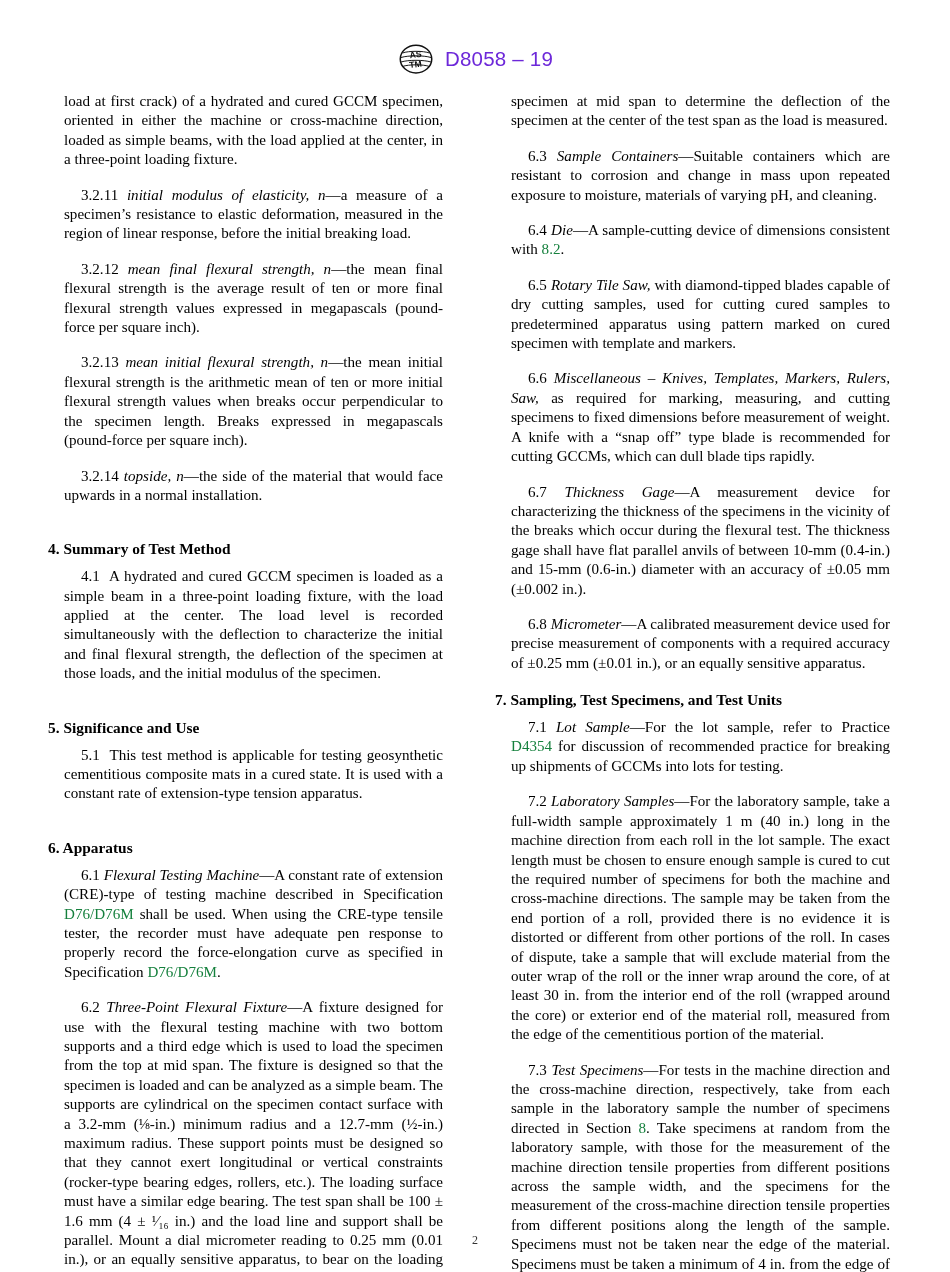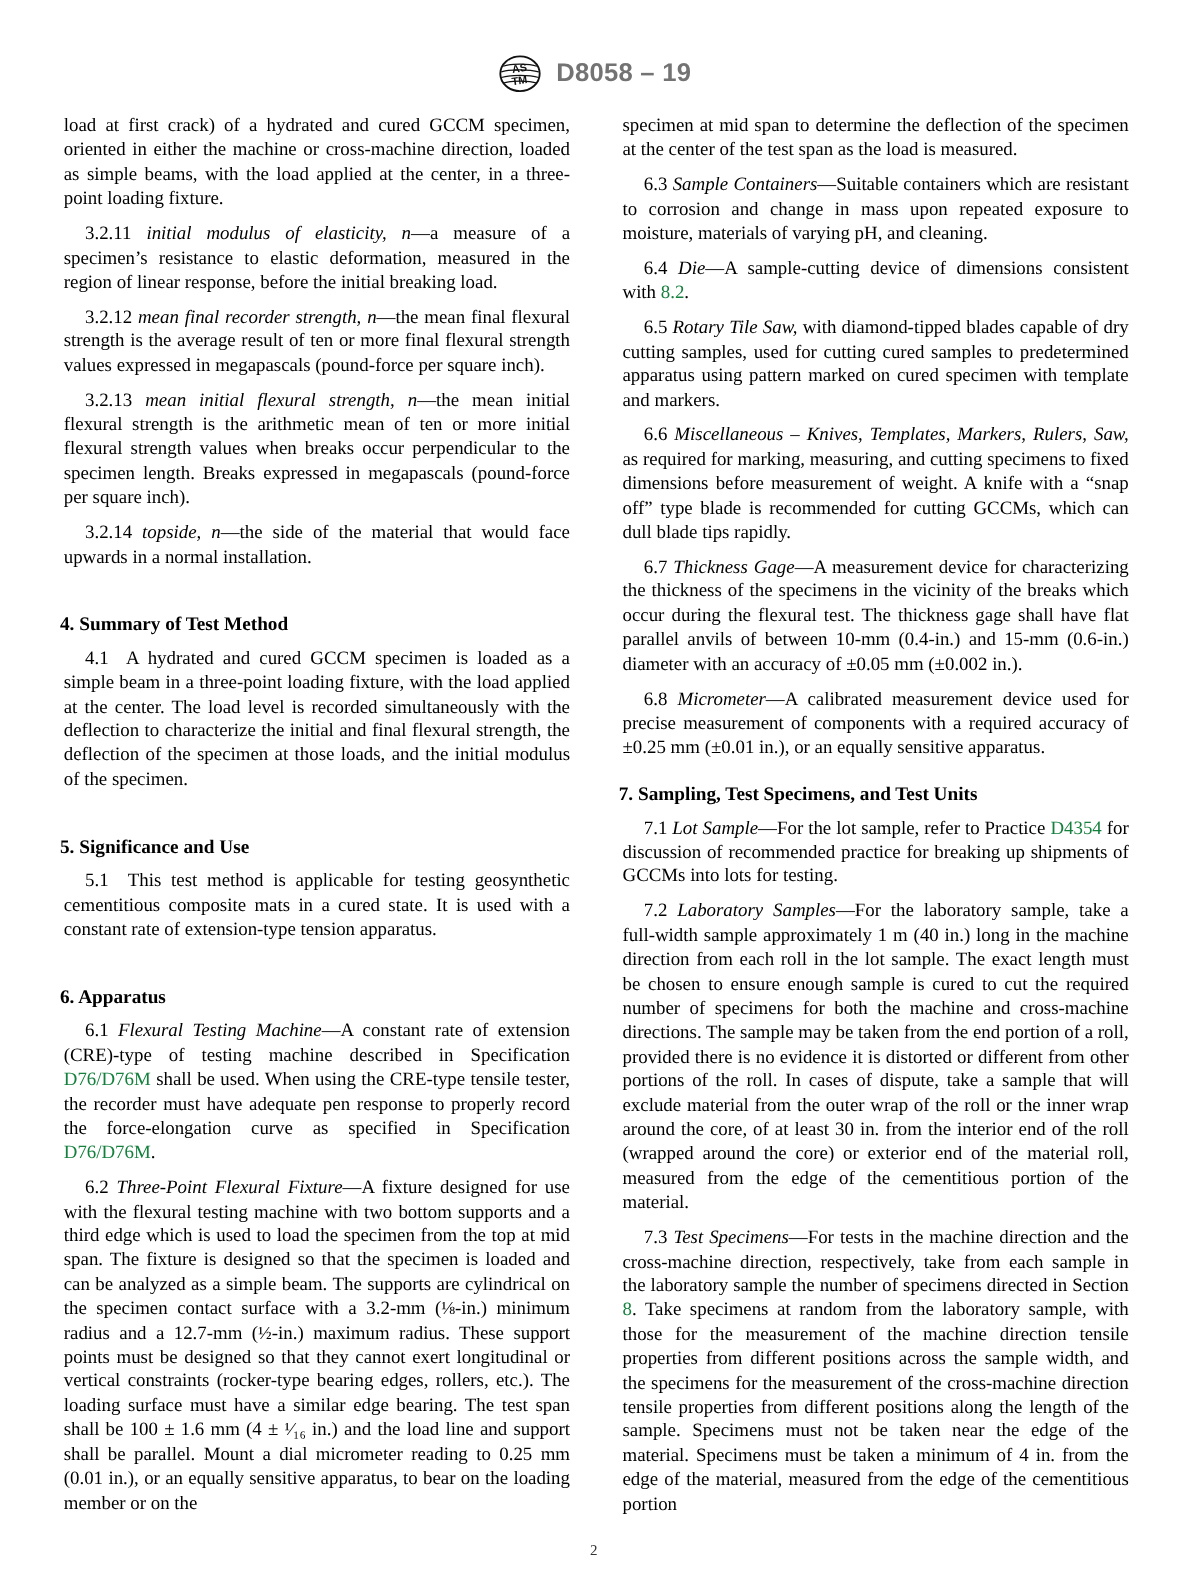--- a/index.html
+++ b/index.html
@@ -33,24 +33,24 @@
     justify-content: center;
     gap: 10px;
   }
   .astm-logo {
     width: 38px;
     height: 30px;
     display: block;
   }
   .designation {
     font-family: "Liberation Sans", "DejaVu Sans", sans-serif;
-    font-weight: bold;
+    font-weight: normal;
     font-size: 20.5px;
     letter-spacing: 0.2px;
-    color: #737373;
+    color: #6d28d9;
     white-space: nowrap;
   }
 
   
   .columns {
     position: absolute;
     top: 92px;
     left: 48px;
     width: 858px;
     display: flex;
@@ -59,21 +59,21 @@
   .col {
     width: 411px;
     font-size: 15.1px;
     line-height: 19.4px;
     text-align: justify;
     text-justify: inter-word;
     hyphens: none;
   }
 
   p {
-    margin: 3px;
+    margin: 16px;
     text-indent: 0;
   }
   p.body {
     margin-top: 0;
   }
   
   p.sub {
     text-indent: 17px;
     margin-top: 8.5px;
   }
@@ -136,21 +136,21 @@
   </div>
 
   <div class="columns">
 
     <div class="col">
 
       <p class="body">load at first crack) of a hydrated and cured GCCM specimen, oriented in either the machine or cross-machine direction, loaded as simple beams, with the load applied at the center, in a three-point loading fixture.</p>
 
       <p class="sub"><span>3.2.11</span> <span class="it">initial modulus of elasticity, n</span><span>—a measure of a specimen’s resistance to elastic deformation, measured in the region of linear response, before the initial breaking load.</span></p>
 
-      <p class="sub"><span>3.2.12</span> <span class="it">mean final recorder strength, n</span><span>—the mean final flexural strength is the average result of ten or more final flexural strength values expressed in megapascals (pound-force per square inch).</span></p>
+      <p class="sub"><span>3.2.12</span> <span class="it">mean final flexural strength, n</span><span>—the mean final flexural strength is the average result of ten or more final flexural strength values expressed in megapascals (pound-force per square inch).</span></p>
 
       <p class="sub"><span>3.2.13</span> <span class="it">mean initial flexural strength, n</span><span>—the mean initial flexural strength is the arithmetic mean of ten or more initial flexural strength values when breaks occur perpendicular to the specimen length. Breaks expressed in megapascals (pound-force per square inch).</span></p>
 
       <p class="sub"><span>3.2.14</span> <span class="it">topside, n</span><span>—the side of the material that would face upwards in a normal installation.</span></p>
 
       <h2 class="section">4.  Summary of Test Method</h2>
 
       <p class="sub"><span>4.1</span>&nbsp; <span>A hydrated and cured GCCM specimen is loaded as a simple beam in a three-point loading fixture, with the load applied at the center. The load level is recorded simultaneously with the deflection to characterize the initial and final flexural strength, the deflection of the specimen at those loads, and the initial modulus of the specimen.</span></p>
 
       <h2 class="section">5.  Significance and Use</h2>

